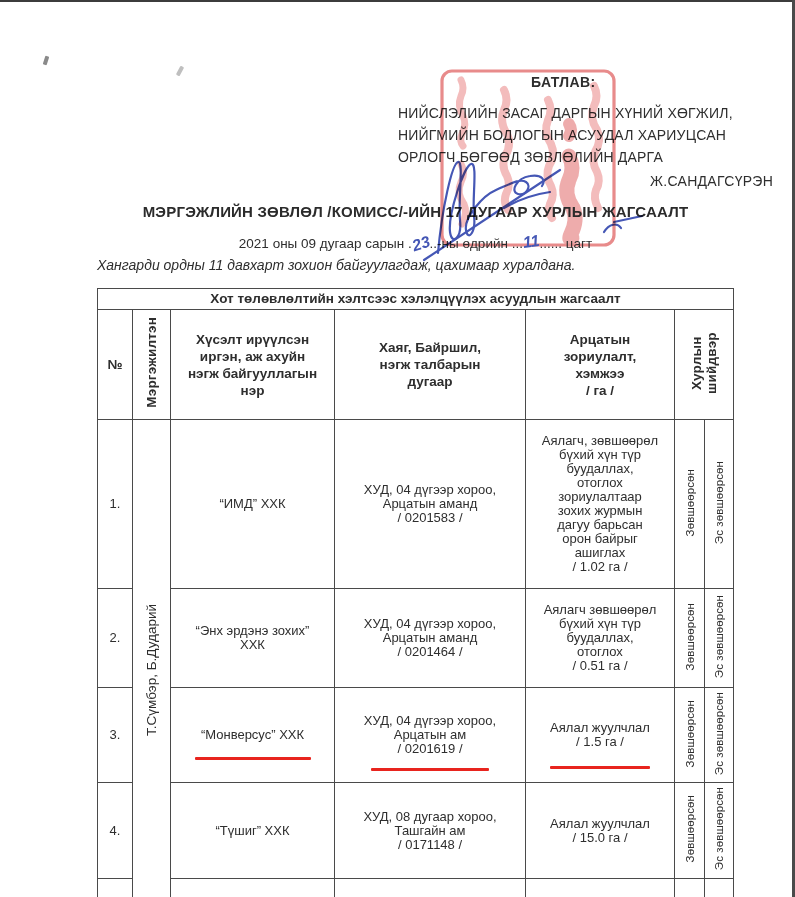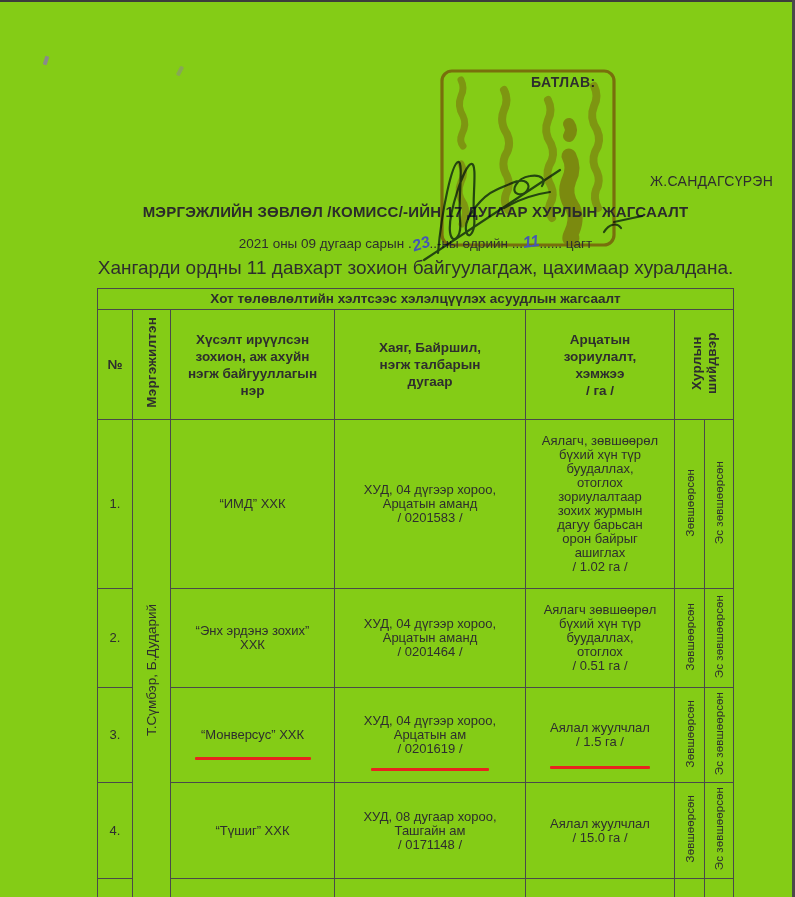--- a/index.html
+++ b/index.html
@@ -1,33 +1,33 @@
 <!DOCTYPE html>
 <html><head>
 <meta charset="utf-8">
 <style>
   html,body{margin:0;padding:0;background:#e8e8e8;}
   .page{
     position:relative;width:795px;height:897px;margin:0 auto;
-    background:#84cc16;overflow:hidden;
+    background:#ffffff;overflow:hidden;
     font-family:"Liberation Sans",sans-serif;color:#333;
   }
   .scan-top-edge{position:absolute;left:0;top:0;width:795px;height:2px;background:#3c3c3c;}
   .scan-right-edge{position:absolute;right:0;top:0;width:3px;height:897px;background:#4a4a4a;}
   .speck{position:absolute;background:#8a8a8a;border-radius:1px;}
   .speck1{left:44px;top:56px;width:4px;height:9px;transform:rotate(18deg);}
   .speck2{left:178px;top:66px;width:4px;height:10px;transform:rotate(28deg);opacity:.55;}
 
   .batlav{position:absolute;left:531px;top:74px;font-size:14px;font-weight:bold;color:#2e2e2e;letter-spacing:.4px;}
   .position-block{position:absolute;left:398px;top:102px;width:360px;font-size:14px;line-height:22px;color:#2e2e2e;letter-spacing:.2px;}
   .signer{position:absolute;left:622px;top:173px;font-size:14px;color:#2e2e2e;letter-spacing:.3px;margin-left:28px;}
 
   .doc-title{position:absolute;left:97px;top:203px;width:637px;text-align:center;font-size:15px;font-weight:bold;color:#2b2b2b;letter-spacing:.2px;}
   .date-line{position:absolute;left:97px;top:236px;width:637px;text-align:center;font-size:13.5px;color:#2e2e2e;}
-  .venue-line{position:absolute;left:97px;top:257px;width:637px;text-align:center;font-size:19px;color:#2e2e2e;}
+  .venue-line{position:absolute;left:97px;top:257px;width:637px;font-size:14px;color:#2e2e2e;font-style:italic;}
   .hw{display:inline-block;color:#4557b5;font-style:italic;font-size:16px;font-weight:bold;line-height:10px;}
   .hw-day{transform:rotate(-18deg) translateY(1px);}
   .hw-hour{transform:rotate(-8deg) translateY(-1px);}
 
   .stamp{position:absolute;left:436px;top:64px;mix-blend-mode:multiply;opacity:.9;}
   .ink{position:absolute;left:408px;top:148px;mix-blend-mode:multiply;}
 
   table.main{
     position:absolute;left:97px;top:288px;width:637px;
     border-collapse:collapse;table-layout:fixed;
@@ -52,20 +52,25 @@
 <body>
 
 <div class="page">
 
   <div class="scan-top-edge"></div>
   <div class="scan-right-edge"></div>
   <div class="speck speck1"></div>
   <div class="speck speck2"></div>
 
   <div class="batlav">БАТЛАВ:</div>
+  <div class="position-block">
+    <div>НИЙСЛЭЛИЙН ЗАСАГ ДАРГЫН ХҮНИЙ ХӨГЖИЛ,</div>
+    <div>НИЙГМИЙН БОДЛОГЫН АСУУДАЛ ХАРИУЦСАН</div>
+    <div>ОРЛОГЧ БӨГӨӨД ЗӨВЛӨЛИЙН ДАРГА</div>
+  </div>
   <div class="signer">Ж.САНДАГСҮРЭН</div>
 
   <svg class="stamp" width="185" height="188" viewBox="0 0 185 188">
     <rect x="6" y="7" width="172" height="174" rx="10" fill="none" stroke="#e06666" stroke-width="3.2" opacity=".85"></rect>
     <g fill="none" stroke="#efa3a3" stroke-linecap="round" opacity=".8">
       <path d="M25,16 q4,8 0,16 q-4,10 2,20 q4,8 -1,18 q-3,7 1,12" stroke-width="7"></path>
       <path d="M25,100 q5,9 0,18 q-5,11 3,22 q4,9 -2,20" stroke-width="7"></path>
       <path d="M68,26 q5,10 0,20 q-5,12 3,24 q5,11 -2,22 q-4,10 2,20 q4,9 -1,18 q-3,8 2,16" stroke-width="8"></path>
       <path d="M112,36 q5,10 0,20 q-5,12 3,24 q5,11 -2,22 q-4,10 2,20 q4,9 -1,18 q-3,8 2,14" stroke-width="8"></path>
       <path d="M158,22 q5,10 0,20 q-5,12 3,24 q5,11 -2,22 q-4,10 2,20 q4,9 -1,18 q-3,8 2,18" stroke-width="8"></path>
@@ -100,21 +105,21 @@
         <col style="width:29px">
     </colgroup>
     <tbody>
         <tr class="section-title-row" style="height:21px">
       <td colspan="7">Хот төлөвлөлтийн хэлтсээс хэлэлцүүлэх асуудлын жагсаалт</td>
     </tr>
     <tr class="thead-row" style="height:110px">
       <td>№</td>
       <td><span class="vwrap vhead">Мэргэжилтэн</span></td>
       <td>Хүсэлт ирүүлсэн
-зохион, аж ахуйн
+иргэн, аж ахуйн
 нэгж байгууллагын
 нэр</td>
       <td>Хаяг, Байршил,
 нэгж талбарын
 дугаар</td>
       <td>Арцатын
 зориулалт,
 хэмжээ
 / га /</td>
       <td colspan="2"><span class="vwrap vhead vdecision-head">Хурлын шийдвэр</span></td>

